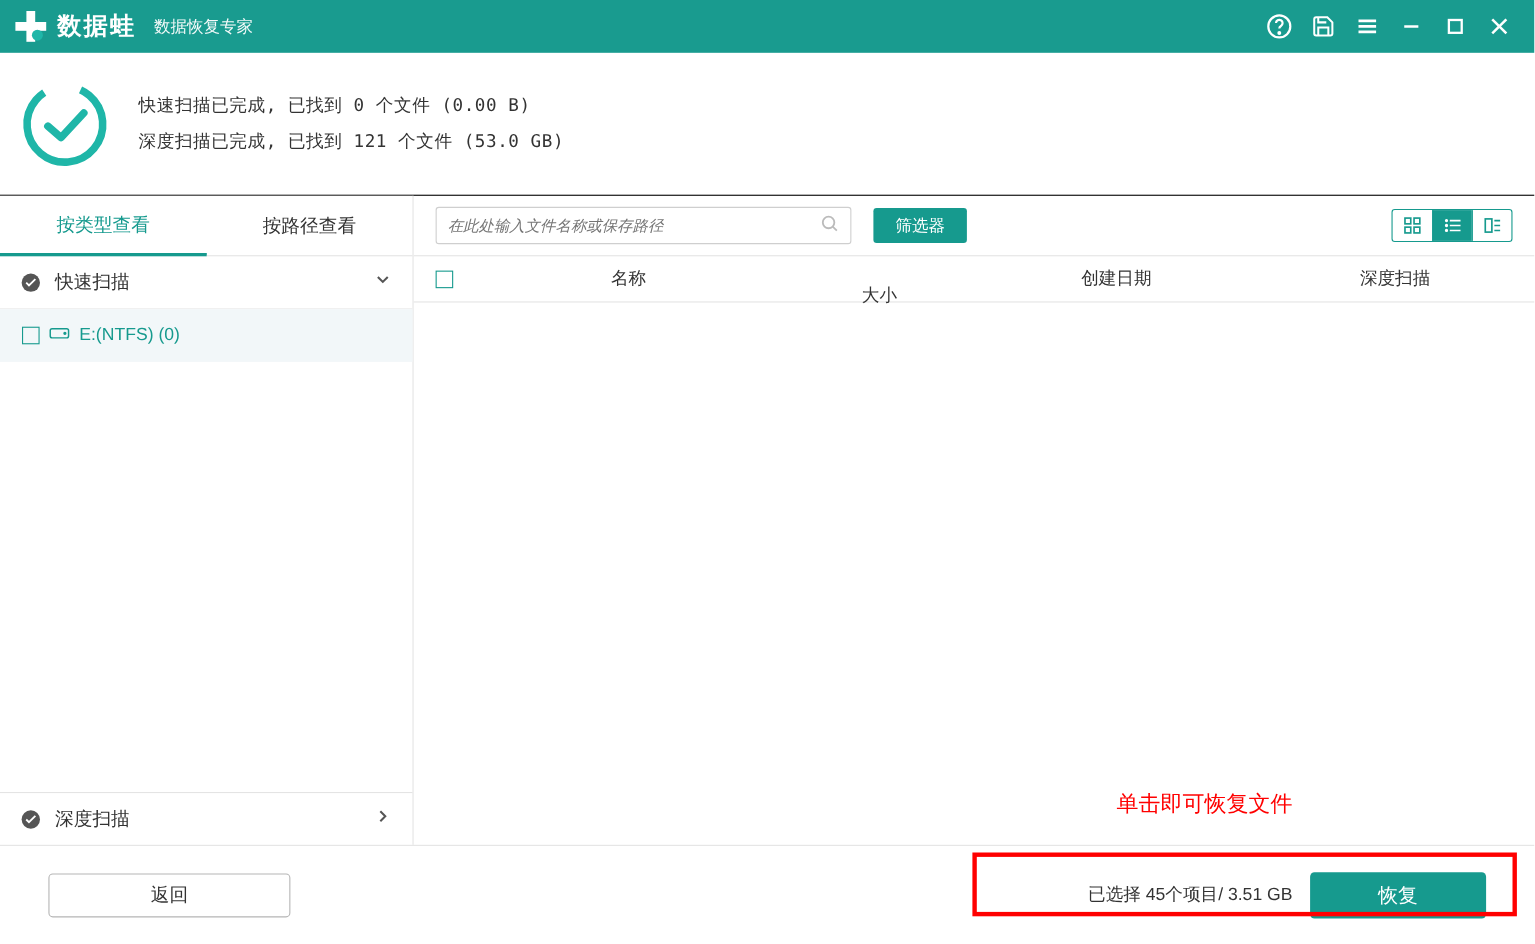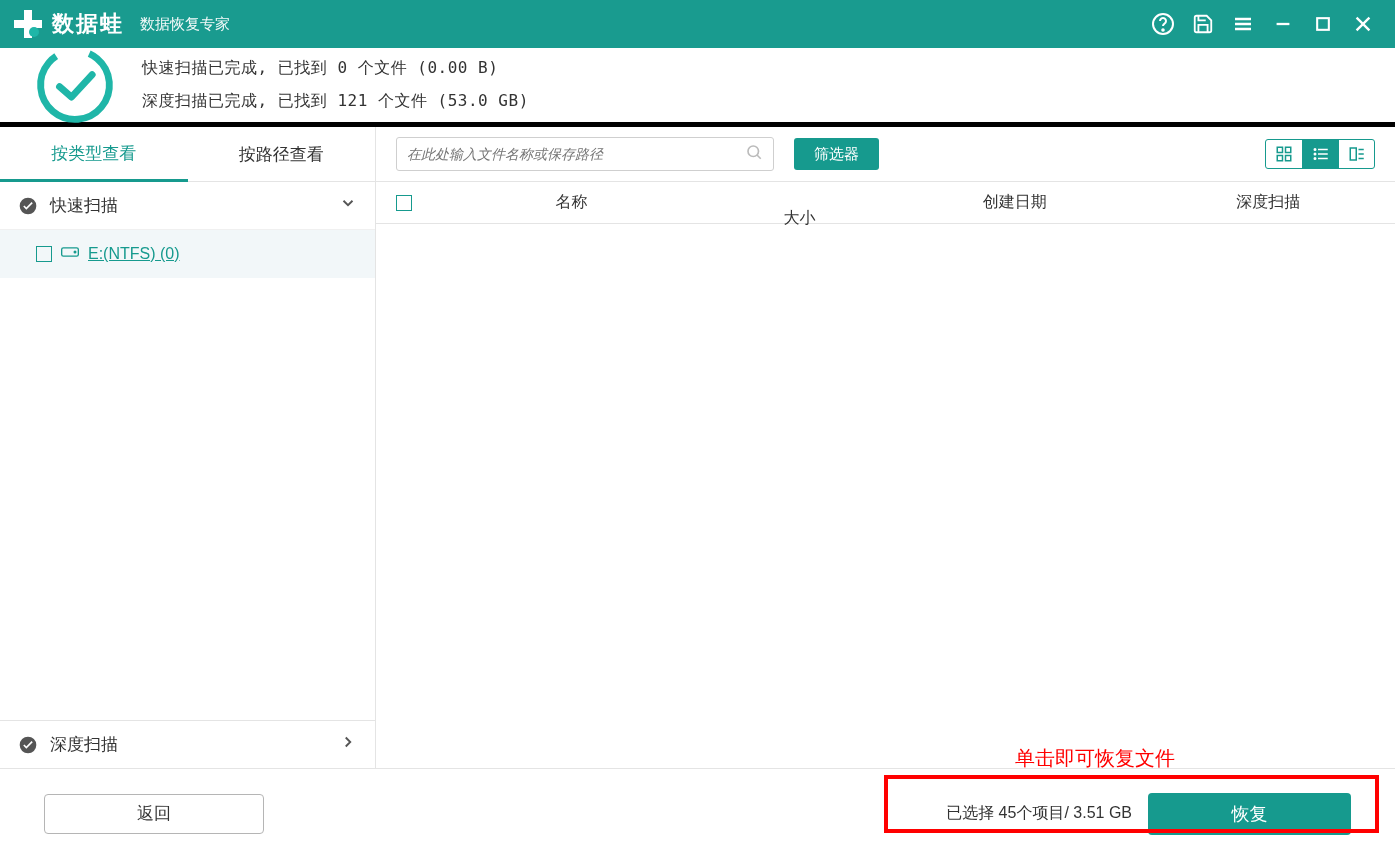--- a/index.html
+++ b/index.html
@@ -15,21 +15,21 @@
   .logo-text { font-size: 22px; font-weight: 600; letter-spacing: 2px; }
   .app-subtitle { margin-left: 16px; font-size: 15px; opacity: .95; }
   .titlebar-spacer { flex: 1; }
   .titlebar-icon {
     width: 40px; height: 48px; display:flex; align-items:center; justify-content:center; cursor: pointer;
   }
   .titlebar-icon svg { stroke: #fff; }
 
   
   .status-strip {
-    height: 79px; display: flex; align-items: center; padding: 0 32px; gap: 24px; border-bottom: 5px solid #000000;
+    height: 130px; display: flex; align-items: center; padding: 0 16px; gap: 24px; border-bottom: 1px solid #000000;
   }
   .status-check-icon { width: 86px; height: 86px; }
   .status-text-block { display: flex; flex-direction: column; gap: 12px; }
   .status-line { font-size: 16px; color: #333; font-family: "Microsoft YaHei", monospace; letter-spacing: .5px; }
 
   
   .main {
     flex: 1; display: flex; min-height: 0;
   }
 
@@ -41,21 +41,21 @@
   .sidebar-tab {
     flex: 1; display:flex; align-items:center; justify-content:center; font-size: 17px; color: #333; cursor:pointer;
     border-bottom: 1px solid #e4e4e4;
   }
   .sidebar-tab.active { color: #169a8e; border-bottom: 3px solid #169a8e; }
   .tree { flex: 1; display:flex; flex-direction:column; }
   .tree-item {
     display:flex; align-items:center; height: 48px; padding: 0 18px; font-size: 17px; color:#333; cursor:pointer; gap:12px;
     border-bottom: 1px solid #f0f0f0;
   }
-  .tree-item.drive { background: #f2f7f9; color: #169a8e; padding-left: 36px; gap: 8px; font-size: 16px; border-bottom:none;text-decoration:underline; }
+  .tree-item.drive { background: #f2f7f9; color: #169a8e; padding-left: 20px; gap: 8px; font-size: 16px; border-bottom:none; }
   .tree-caret { margin-left:auto; font-size: 18px; color:#555; }
   .checkcircle { width:20px; height:20px; }
   .tree-spacer { flex:1; }
   .empty-check { width:16px; height:16px; border:1.5px solid #169a8e; }
 
   
   .content {
     flex: 1; display:flex; flex-direction:column;
   }
   .toolbar {
@@ -104,21 +104,21 @@
   .back-btn {
     width: 220px; height: 40px; border:1px solid #b5b5b5; border-radius:4px; background:#fff; color:#333;
     font-size:17px; cursor:pointer;
   }
   .footer-spacer { flex:1; }
   .footer-right {
     display:flex; align-items:center; gap: 16px; position:relative;
   }
   .selection-summary { font-size:16px; color:#333; }
   .recover-btn {
-    width: 203px; height: 42px; background:#169a8e; color:#fff; font-size:18px; border:none; border-radius:4px; cursor:pointer;
+    width: 160px; height: 42px; background:#169a8e; color:#fff; font-size:18px; border:none; border-radius:4px; cursor:pointer;
   }
   .red-frame {
     position:absolute; border: 4px solid #ff0000; pointer-events:none;
   }
 </style>
 </head>
 <body>
 
 <div class="titlebar">
   <div class="logo-box">
@@ -294,14 +294,14 @@
 
 <div class="footer">
   <button class="back-btn">返回</button>
   <div class="footer-spacer"></div>
   <div class="footer-right">
     <span class="selection-summary">已选择 45个项目/ 3.51 GB</span>
     <button class="recover-btn">恢复</button>
   </div>
 </div>
 
-<div class="annotation-text" style="left:1015px; top:745px;">单击即可恢复文件</div>
+<div class="annotation-text" style="left:1015px; top:717px;">单击即可恢复文件</div>
 <div class="red-frame" style="left:884px; top:775px; width:495px; height:58px;"></div>
 
 </body></html>

